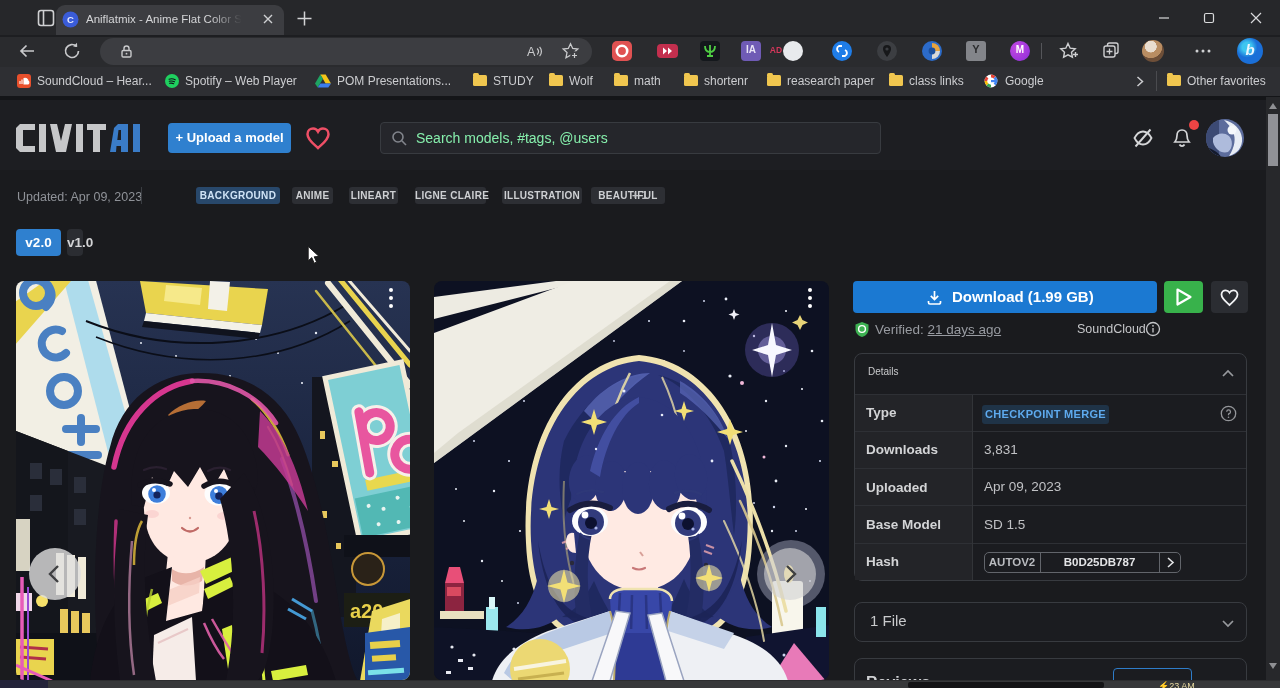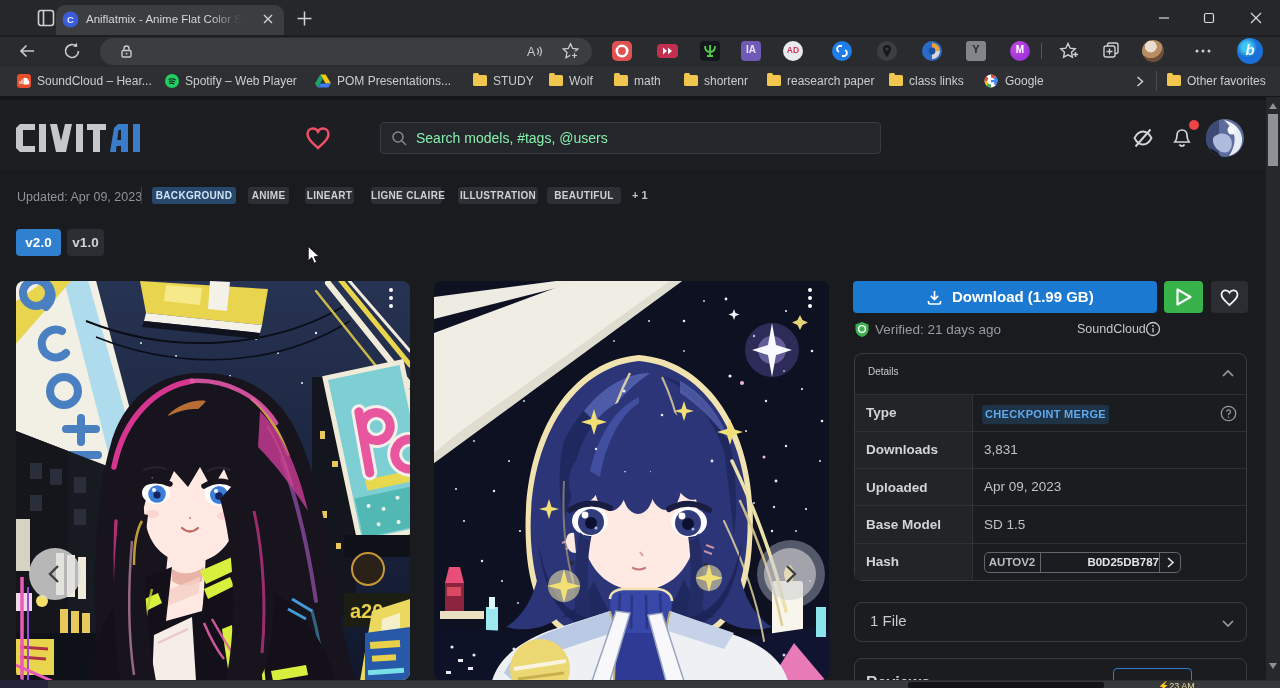--- a/index.html
+++ b/index.html
@@ -32,21 +32,21 @@
   #page { left:0; top:100px; width:1266px; height:580px; background:#1a1b1e; }
   #cvheader { left:0; top:100px; width:1266px; height:70px; background:#1d1e22; }
   #upload { left:168px; top:123px; width:123px; height:30px; background:#2f80cf;
     border-radius:4px; color:#fff; font-size:13px; font-weight:bold; text-align:center;
     line-height:30px; }
   #search { left:380px; top:122px; width:501px; height:32px; background:#25262b;
     border:1px solid #383b40; border-radius:4px; }
   #searchtxt { left:416px; top:130px; font-size:14px; color:#86efac; }
   .badge { position:absolute; top:187px; height:17px; border-radius:3px; background:#2d2f34;
     color:#ced0d3; font-size:10px; font-weight:bold; letter-spacing:.3px;
-    text-align:center; line-height:17px; white-space:nowrap; }
+    text-align:center; line-height:17px; white-space:nowrap;margin-left:44px; }
   #updated { left:17px; top:190px; font-size:12.5px; color:#8f9298; }
   #metadiv { left:141px; top:187px; width:1px; height:17px; background:#3a3d42; }
   .vbtn { position:absolute; top:229px; height:27px; border-radius:4px; color:#fff;
     font-size:13.5px; font-weight:bold; text-align:center; line-height:27px; }
   
   #dlbtn { left:853px; top:281px; width:304px; height:32px; background:#1b79d2;
     border-radius:4px; color:#fff; font-size:14.5px; font-weight:bold; }
   #playbtn { left:1164px; top:281px; width:39px; height:32px; background:#38b24b;
     border-radius:4px; }
   #heartbtn { left:1211px; top:281px; width:37px; height:32px; background:#2b2d32;
@@ -128,21 +128,21 @@
   <svg class="abs" style="left:657px;top:44px" width="21" height="14" viewBox="0 0 21 14">
       <path d="M6 3.5 L10 7 L6 10.5 Z M11 3.5 L15 7 L11 10.5 Z" fill="#fff"></path>
     </svg>
   <div class="abs" style="left:700px;top:41px;width:20px;height:20px;border-radius:4px;background:#14181c"></div>
   <svg class="abs" style="left:700px;top:41px" width="20" height="20" viewBox="0 0 20 20">
       <path d="M5 5 C5 9 7 11 10 11 C13 11 15 9 15 5 M10 4 V16 M7 15 h6" fill="none" stroke="#4fcf44" stroke-width="1.8"></path>
     </svg>
   <div class="abs" style="left:741px;top:41px;width:20px;height:20px;border-radius:4px;background:#6f5bb5"></div>
   <div class="abs" style="left:741px;top:44px;width:20px;font-size:10px;font-weight:bold;color:#e8e4f5;text-align:center">IA</div>
   <div class="abs" style="left:783px;top:41px;width:20px;height:20px;border-radius:50%;background:#e8eaed"></div>
-  <div class="abs" style="left:783px;top:45px;width:20px;font-size:8.5px;font-weight:bold;color:#d2375a;text-align:center">AD</div>
+  <div class="abs" style="left:766px;top:45px;width:20px;font-size:8.5px;font-weight:bold;color:#d2375a;text-align:center">AD</div>
   <div class="abs" style="left:832px;top:41px;width:20px;height:20px;border-radius:50%;background:#1f7de8"></div>
   <svg class="abs" style="left:832px;top:41px" width="20" height="20" viewBox="0 0 20 20">
       <path d="M7 11 a3.3 3.3 0 0 1 0-6 h3 M13 9 a3.3 3.3 0 0 1 0 6 h-3" fill="none" stroke="#fff" stroke-width="1.9"></path>
     </svg>
   <div class="abs" style="left:877px;top:41px;width:20px;height:20px;border-radius:50%;background:#3c3e42"></div>
   <svg class="abs" style="left:877px;top:41px" width="20" height="20" viewBox="0 0 20 20">
       <path d="M10 4 a4 4 0 0 1 4 4 c0 3-4 8-4 8 s-4-5-4-8 a4 4 0 0 1 4-4 Z" fill="#17181a"></path>
       <circle cx="10" cy="8" r="1.6" fill="#3c3e42"></circle>
     </svg>
   <div class="abs" style="left:922px;top:41px;width:20px;height:20px;border-radius:50%;background:#2c6bc9"></div>
@@ -232,20 +232,21 @@
       <path d="M34 0 H41 L45 17 L49 0 H56 L50 28 H40 Z"></path>
       <rect x="60" y="0" width="7" height="28"></rect>
       <path d="M71 0 H90 V6 H84 V28 H77 V6 H71 Z"></path>
     </g>
     <g fill="#3a7cc8">
       <path d="M94 28 L98 4 L102 0 H112 V28 H105 V22 H100.5 L100 28 Z M105 16 V6 H102.5 L101.3 16 Z"></path>
       <rect x="117" y="0" width="7" height="28"></rect>
     </g>
   </svg>
 
+  <div id="upload" class="abs">+ Upload a model</div>
   <svg class="abs" style="left:303px;top:123px" width="30" height="30" viewBox="0 0 30 30">
     <path d="M15 25 C12 22 4.5 17 4.5 11.2 C4.5 7.6 7.3 5.5 10.1 5.5 C12.3 5.5 14 6.7 15 8.6 C16 6.7 17.7 5.5 19.9 5.5 C22.7 5.5 25.5 7.6 25.5 11.2 C25.5 17 18 22 15 25 Z" fill="none" stroke="#ef4f66" stroke-width="2.5"></path>
   </svg>
   <div id="search" class="abs"></div>
   <svg class="abs" style="left:391px;top:130px" width="17" height="17" viewBox="0 0 17 17">
     <circle cx="7" cy="7" r="5" fill="none" stroke="#82858c" stroke-width="1.6"></circle>
     <line x1="10.8" y1="10.8" x2="15" y2="15" stroke="#82858c" stroke-width="1.6"></line>
   </svg>
   <div id="searchtxt" class="abs">Search models, #tags, @users</div>
 
@@ -279,21 +280,21 @@
   <div id="metadiv" class="abs"></div>
   <div class="badge" style="left:152px;width:84px;background:#28486b;color:#cfe3f6">BACKGROUND</div>
   <div class="badge" style="left:248px;width:41px">ANIME</div>
   <div class="badge" style="left:305px;width:49px">LINEART</div>
   <div class="badge" style="left:371px;width:71px">LIGNE CLAIRE</div>
   <div class="badge" style="left:458px;width:80px">ILLUSTRATION</div>
   <div class="badge" style="left:547px;width:74px">BEAUTIFUL</div>
   <div class="abs" style="left:632px;top:189px;font-size:11px;font-weight:bold;color:#bfc1c4">+ 1</div>
 
   <div class="vbtn" style="left:16px;width:45px;background:#2f80cf">v2.0</div>
-  <div class="vbtn" style="left:67px;width:37px;background:#2b2d32;color:#d2d3d5">v1.0</div>
+  <div class="vbtn" style="left:67px;width:16px;background:#2b2d32;color:#d2d3d5">v1.0</div>
 
   <div id="img1wrap" class="abs" style="left:16px;top:281px;width:394px;height:399px;border-radius:8px;overflow:hidden">
   <svg width="394" height="400" viewBox="0 0 394 400">
     <defs>
       <linearGradient id="sky1" x1="0" y1="0" x2="0" y2="1">
         <stop offset="0" stop-color="#273352"></stop>
             <stop offset="0.5" stop-color="#1b2540"></stop>
             <stop offset="1" stop-color="#11182c"></stop>
       </linearGradient>
     </defs>
@@ -749,21 +750,21 @@
   </svg>
   <div id="heartbtn" class="abs"></div>
   <svg class="abs" style="left:1211px;top:281px" width="37" height="32" viewBox="0 0 37 32">
     <path d="M18.5 24 C16.3 21.8 10.5 18 10.5 13.6 C10.5 10.9 12.6 9.3 14.7 9.3 C16.3 9.3 17.7 10.2 18.5 11.6 C19.3 10.2 20.7 9.3 22.3 9.3 C24.4 9.3 26.5 10.9 26.5 13.6 C26.5 18 20.7 21.8 18.5 24 Z" fill="none" stroke="#f2f3f5" stroke-width="1.8"></path>
   </svg>
 
   <svg class="abs" style="left:854px;top:321px" width="16" height="17" viewBox="0 0 16 17">
     <path d="M8 1 L14.5 3.5 V8 C14.5 12.5 11.5 15 8 16 C4.5 15 1.5 12.5 1.5 8 V3.5 Z" fill="#3db152"></path>
     <circle cx="8" cy="8" r="3.4" fill="none" stroke="#fff" stroke-width="1.4"></circle>
   </svg>
-  <div class="abs" style="left:875px;top:322px;font-size:13.5px;color:#989ba1">Verified: <span style="">21 days ago</span></div>
+  <div class="abs" style="left:875px;top:322px;font-size:13.5px;color:#989ba1">Verified: <span style="text-decoration:underline">21 days ago</span></div>
   <div class="abs" style="left:1077px;top:322px;font-size:12.5px;color:#c6c7ca">SoundCloud</div>
   <svg class="abs" style="left:1145px;top:321px" width="16" height="16" viewBox="0 0 16 16">
     <circle cx="8" cy="8" r="6.5" fill="none" stroke="#c6c7ca" stroke-width="1.3"></circle>
     <line x1="8" y1="7" x2="8" y2="11.5" stroke="#c6c7ca" stroke-width="1.3"></line>
     <circle cx="8" cy="4.8" r="0.9" fill="#c6c7ca"></circle>
   </svg>
 
   <div class="card" style="top:353px;height:228px"></div>
   <div class="abs" style="left:868px;top:366px;font-size:10px;color:#c9cacc">Details</div>
   <svg class="abs" style="left:1220px;top:366px" width="16" height="16" viewBox="0 0 16 16">
@@ -788,21 +789,21 @@
   <div class="abs rowval" style="left:984px;top:442px">3,831</div>
   <div class="abs rowlabel" style="left:866px;top:480px">Uploaded</div>
   <div class="abs rowval" style="left:984px;top:479px">Apr 09, 2023</div>
   <div class="abs rowlabel" style="left:866px;top:517px">Base Model</div>
   <div class="abs rowval" style="left:984px;top:517px">SD 1.5</div>
   <div class="abs rowlabel" style="left:866px;top:554px">Hash</div>
   <div class="abs" style="left:984px;top:552px;width:197px;height:21px;border:1px solid #62656b;border-radius:5px"></div>
   <div class="abs" style="left:1040px;top:552px;width:1px;height:21px;background:#62656b"></div>
   <div class="abs" style="left:1159px;top:552px;width:1px;height:21px;background:#62656b"></div>
   <div class="abs" style="left:984px;top:556px;width:56px;text-align:center;font-size:11.5px;font-weight:bold;color:#b9bbbf">AUTOV2</div>
-  <div class="abs" style="left:1040px;top:556px;width:119px;text-align:right;font-size:11.5px;font-weight:bold;color:#e3e4e6">B0D25DB787</div>
+  <div class="abs" style="left:1040px;top:556px;width:119px;text-align:center;font-size:11.5px;font-weight:bold;color:#e3e4e6">B0D25DB787</div>
   <svg class="abs" style="left:1162px;top:555px" width="16" height="15" viewBox="0 0 16 15">
       <path d="M6 3 L11 7.5 L6 12" fill="none" stroke="#e3e4e6" stroke-width="1.6"></path>
     </svg>
 
   <div class="card" style="top:602px;height:40px"></div>
   <div class="abs" style="left:870px;top:612px;font-size:15px;color:#c9cacc">1 File</div>
   <svg class="abs" style="left:1220px;top:615px" width="16" height="16" viewBox="0 0 16 16">
     <path d="M3 6 L8 11 L13 6" fill="none" stroke="#97999d" stroke-width="1.7"></path>
   </svg>
 

